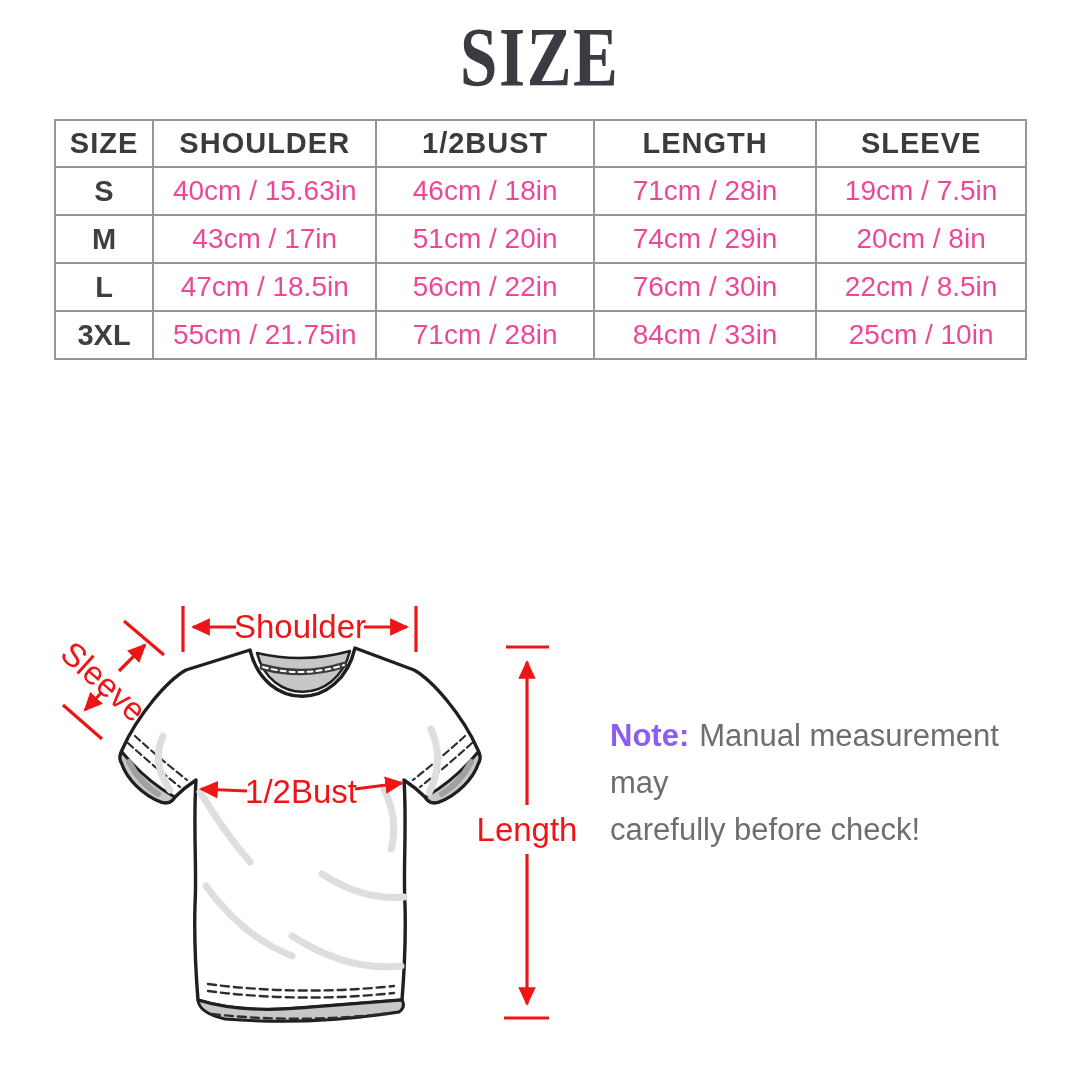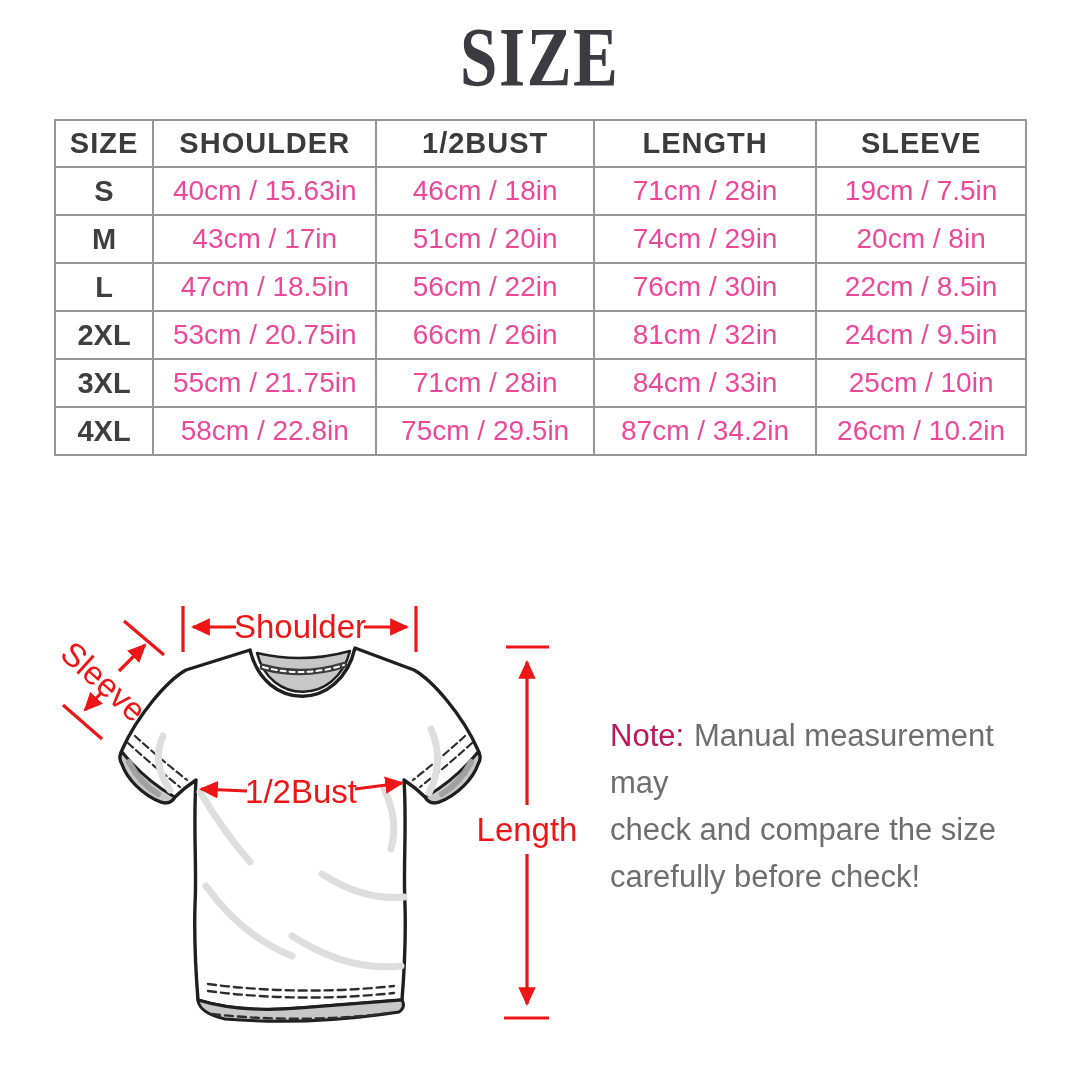--- a/index.html
+++ b/index.html
@@ -12,21 +12,21 @@
   table.size-table{position:absolute;left:54px;top:119px;width:973px;
          border-collapse:collapse;table-layout:fixed;}
   .size-table th,.size-table td{border:2px solid #969696;text-align:center;
          vertical-align:middle;padding:0;}
   .size-table th{height:45px;font-size:29px;font-weight:bold;color:#3b3b3b;letter-spacing:1px;}
   .size-table td{height:46px;font-size:28px;color:#ec4899;}
   .size-table td.size-col{font-weight:bold;color:#3f3f3f;font-size:29px;}
   .diagram-svg{position:absolute;left:0;top:0;width:1080px;height:1080px;}
   .note{position:absolute;left:610px;top:712px;width:450px;font-size:31px;
         line-height:47px;color:#6e6e6e;}
-  .note-label{font-weight:normal;color:#be185d;margin-right:0.32em;}
+  .note-label{font-weight:bold;color:#8b5cf6;margin-right:0.32em;}
   .red-label{font-size:33px;fill:#ed1515;}
 </style>
 </head>
 <body>
 
 <div class="page">
 
   <div class="title">
     <span>SIZE</span>
   </div>
@@ -64,39 +64,25 @@
           <td>20cm / 8in</td>
         </tr>
         <tr>
           <td class="size-col">L</td>
           <td>47cm / 18.5in</td>
           <td>56cm / 22in</td>
           <td>76cm / 30in</td>
           <td>22cm / 8.5in</td>
         </tr>
         <tr>
-          <td class="size-col">2XL</td>
-          <td>53cm / 20.75in</td>
-          <td>66cm / 26in</td>
-          <td>81cm / 32in</td>
-          <td>24cm / 9.5in</td>
-        </tr>
-        <tr>
           <td class="size-col">3XL</td>
           <td>55cm / 21.75in</td>
           <td>71cm / 28in</td>
           <td>84cm / 33in</td>
           <td>25cm / 10in</td>
-        </tr>
-        <tr>
-          <td class="size-col">4XL</td>
-          <td>58cm / 22.8in</td>
-          <td>75cm / 29.5in</td>
-          <td>87cm / 34.2in</td>
-          <td>26cm / 10.2in</td>
         </tr>
       </tbody>
   </table>
 
   <svg class="diagram-svg" viewBox="0 0 1080 1080">
     <defs>
       <marker id="arrowR" viewBox="0 0 10 10" refX="8.5" refY="5" markerWidth="6.2" markerHeight="6.2" orient="auto-start-reverse">
         <path d="M0,0.6 L9.5,5 L0,9.4 Z" fill="#ed1515"></path>
       </marker>
     </defs>
@@ -176,17 +162,16 @@
     <g stroke="none">
       <text class="red-label" x="300" y="638" text-anchor="middle">Shoulder</text>
       <text class="red-label" transform="translate(104,681) rotate(42)" x="0" y="12" text-anchor="middle">Sleeve</text>
       <text class="red-label" x="301" y="803" text-anchor="middle">1/2Bust</text>
       <text class="red-label" x="527" y="841" text-anchor="middle">Length</text>
     </g>
   </svg>
 
   <div class="note">
     <div><span class="note-label">Note:</span><span>Manual measurement may</span></div>
-    <div>check and compare the size</div>
     <div>carefully before check!</div>
   </div>
 
 </div>
 
 </body></html>

